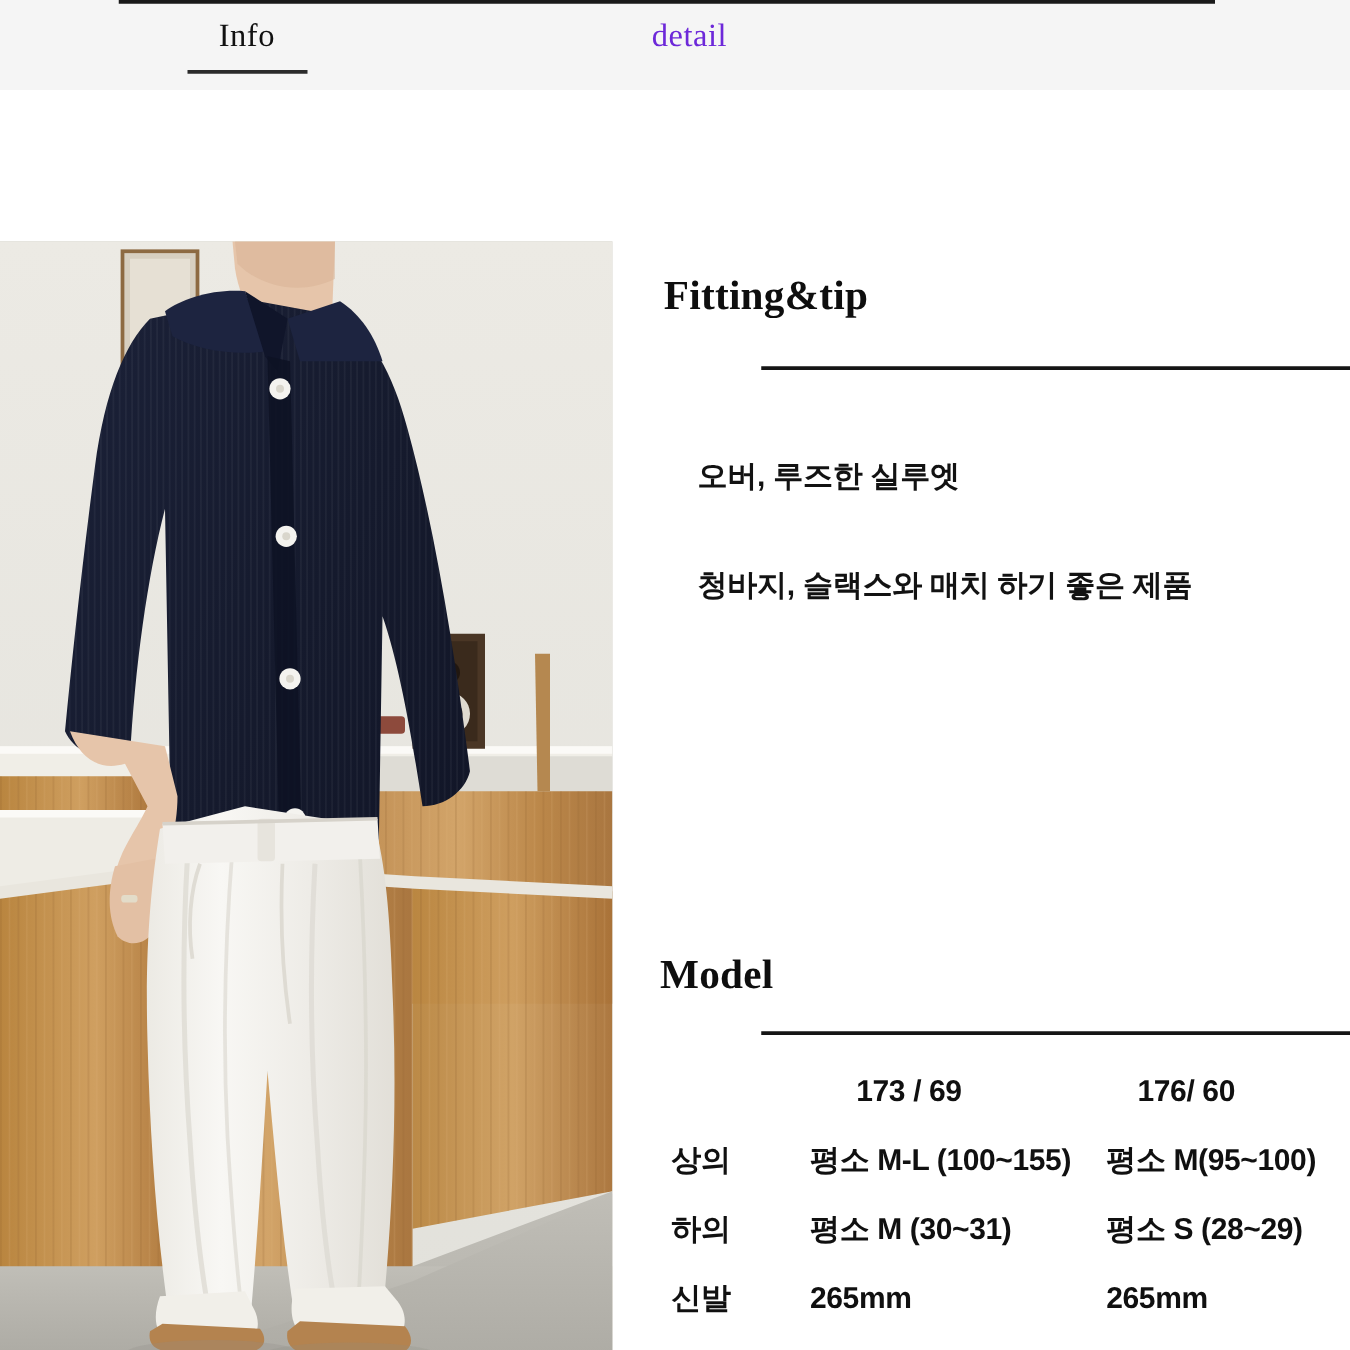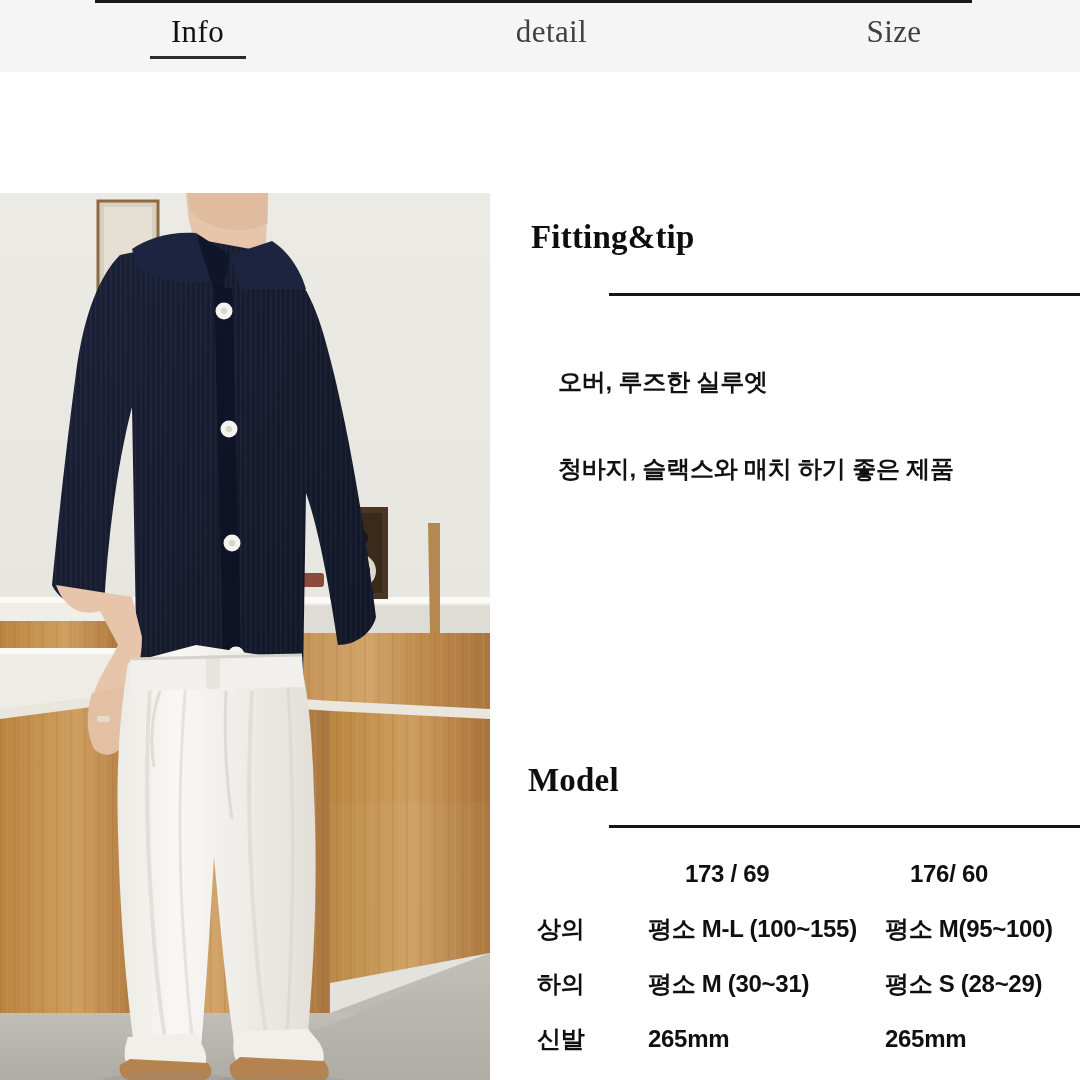--- a/index.html
+++ b/index.html
@@ -42,33 +42,33 @@
     display: flex;
   }
   .tab {
     flex: 0 0 auto;
     position: relative;
     display: flex;
     align-items: flex-start;
     justify-content: center;
     padding-top: 16px;
     font-family: "Liberation Serif", serif;
-    font-size: 31px;
+    font-size: 26px;
     letter-spacing: 0.4px;
     cursor: pointer;
     user-select: none;
   }
   .tab-info    { width: 395px; }
   .tab-detail  { width: 313px; }
   .tab-size    { width: 372px; }
 
   .tab-label { line-height: 1; display: inline-block; }
 
   .tab.active .tab-label { color: #111111; }
-  .tab.inactive .tab-label { color: #404040; }
+  .tab.inactive .tab-label { color: #6d28d9; }
 
   .tab-underline {
     position: absolute;
     left: 50%;
     transform: translateX(-50%);
     bottom: 13px;
     width: 96px;
     height: 3px;
     background: #2b2b2b;
   }
@@ -174,23 +174,20 @@
 
       <div class="tab tab-info active">
         <span class="tab-label">Info</span>
         <div class="tab-underline"></div>
       </div>
 
       <div class="tab tab-detail inactive">
         <span class="tab-label">detail</span>
       </div>
 
-      <div class="tab tab-size inactive">
-        <span class="tab-label">Size</span>
-      </div>
 
     </div>
   </div>
 
   <div class="photo">
     <svg viewBox="0 0 490 887" preserveAspectRatio="xMidYMid slice">
       <defs>
         <linearGradient id="gWall" x1="0" y1="0" x2="0" y2="1">
           <stop offset="0" stop-color="#eceae4"></stop>
           <stop offset="1" stop-color="#e2e1db"></stop>

